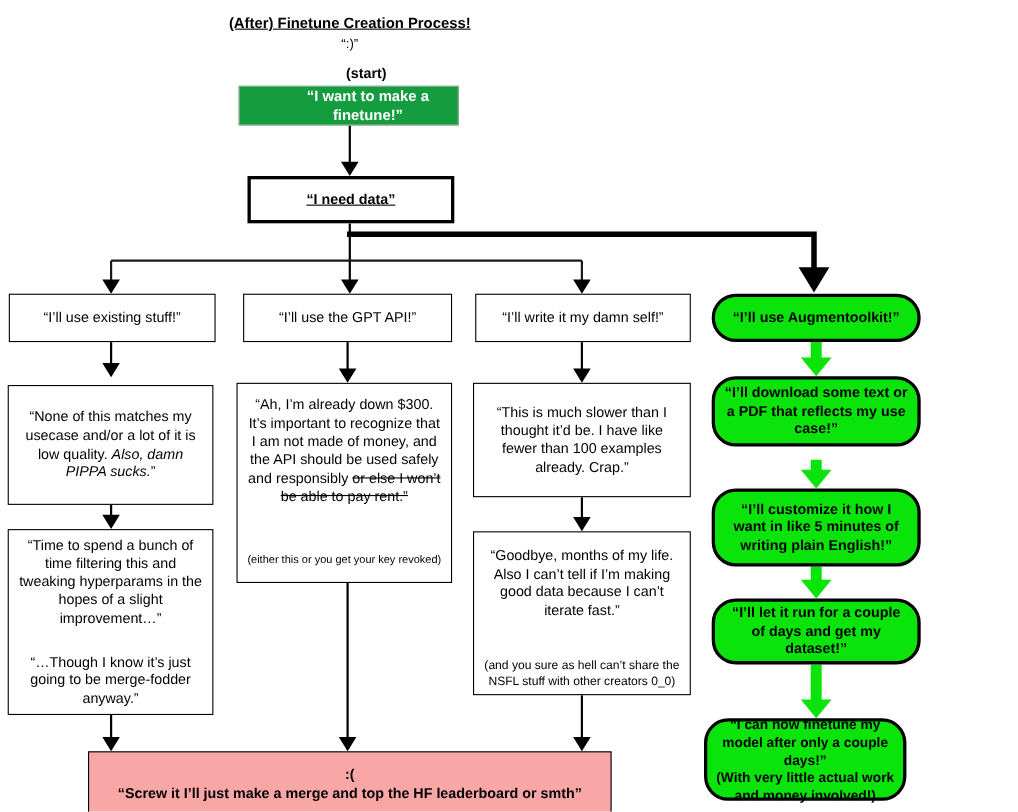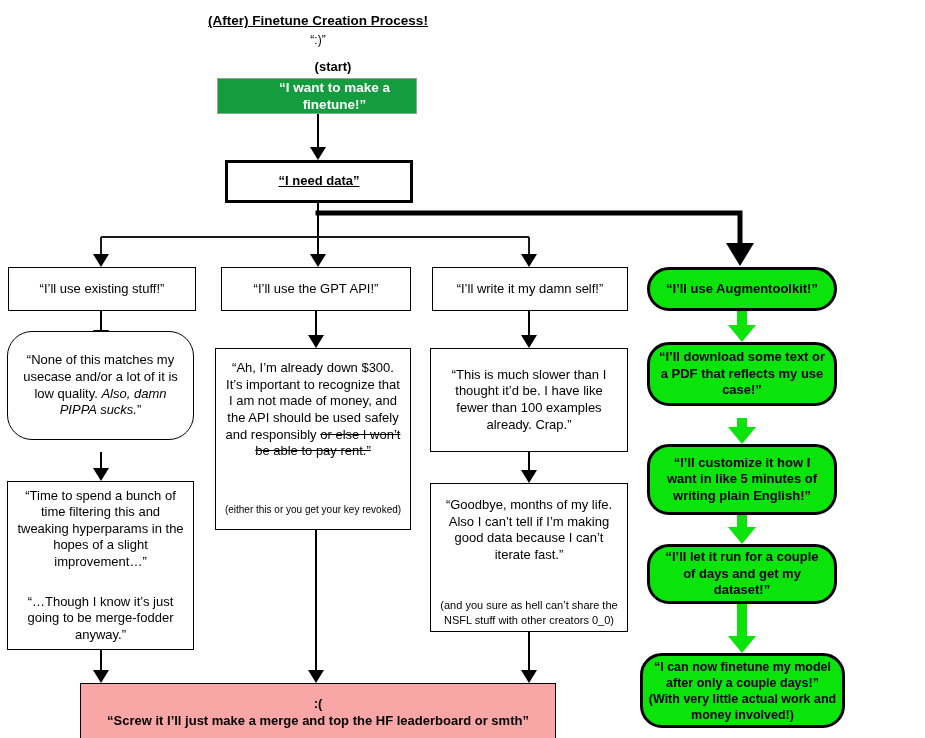--- a/index.html
+++ b/index.html
@@ -124,21 +124,21 @@
   <div class="box" style="left:221px; top:267px; width:190px; height:44px;">
     <span>“I’ll use the GPT API!”</span>
   </div>
   <div class="box" style="left:432px; top:267px; width:196px; height:44px;">
     <span>“I’ll write it my damn self!”</span>
   </div>
   <div class="box greenbox" style="left:647px; top:267px; width:190px; height:44px;">
     <span>“I’ll use Augmentoolkit!”</span>
   </div>
 
-  <div class="box" style="left:7px; top:331px; width:187px; height:109px;border-radius:25px;">
+  <div class="box" style="left:7px; top:350px; width:187px; height:109px;">
     <div><span>“None of this matches my usecase and/or a lot of it is low quality. </span><i>Also, damn PIPPA sucks.</i><span>”</span></div>
   </div>
 
   <div class="box vspread" style="left:215px; top:348px; width:196px; height:182px; padding-top:11px; padding-bottom:13px;gap:43px;">
     <div><span>“Ah, I’m already down $300. It’s important to recognize that I am not made of money, and the API should be used safely and responsibly </span><s>or else I won’t be able to pay rent.”</s></div>
     <div class="caption mt-auto">(either this or you get your key revoked)</div>
   </div>
 
   <div class="box" style="left:430px; top:348px; width:198px; height:104px;">
     <span>“This is much slower than I thought it’d be. I have like fewer than 100 examples already. Crap.”</span>
@@ -164,18 +164,18 @@
 
   <div class="box greenbox" style="left:647px; top:544px; width:190px; height:60px;">
     <span>“I’ll let it run for a couple of days and get my dataset!”</span>
   </div>
 
   <div class="box pinkbox" style="left:80px; top:683px; width:476px; height:60px;">
     <div>:(</div>
     <div>“Screw it I’ll just make a merge and top the HF leaderboard or smth”</div>
   </div>
 
-  <div class="box greenbox" style="left:640px; top:653px; width:205px; height:75px; font-size:12.5px; padding:2px 3px;">
+  <div class="box greenbox" style="left:640px; top:653px; width:184px; height:75px; font-size:12.5px; padding:2px 3px;">
     <div>“I can now finetune my model after only a couple days!”</div>
     <div>(With very little actual work and money involved!)</div>
   </div>
 
 </div>
 
 </body></html>

